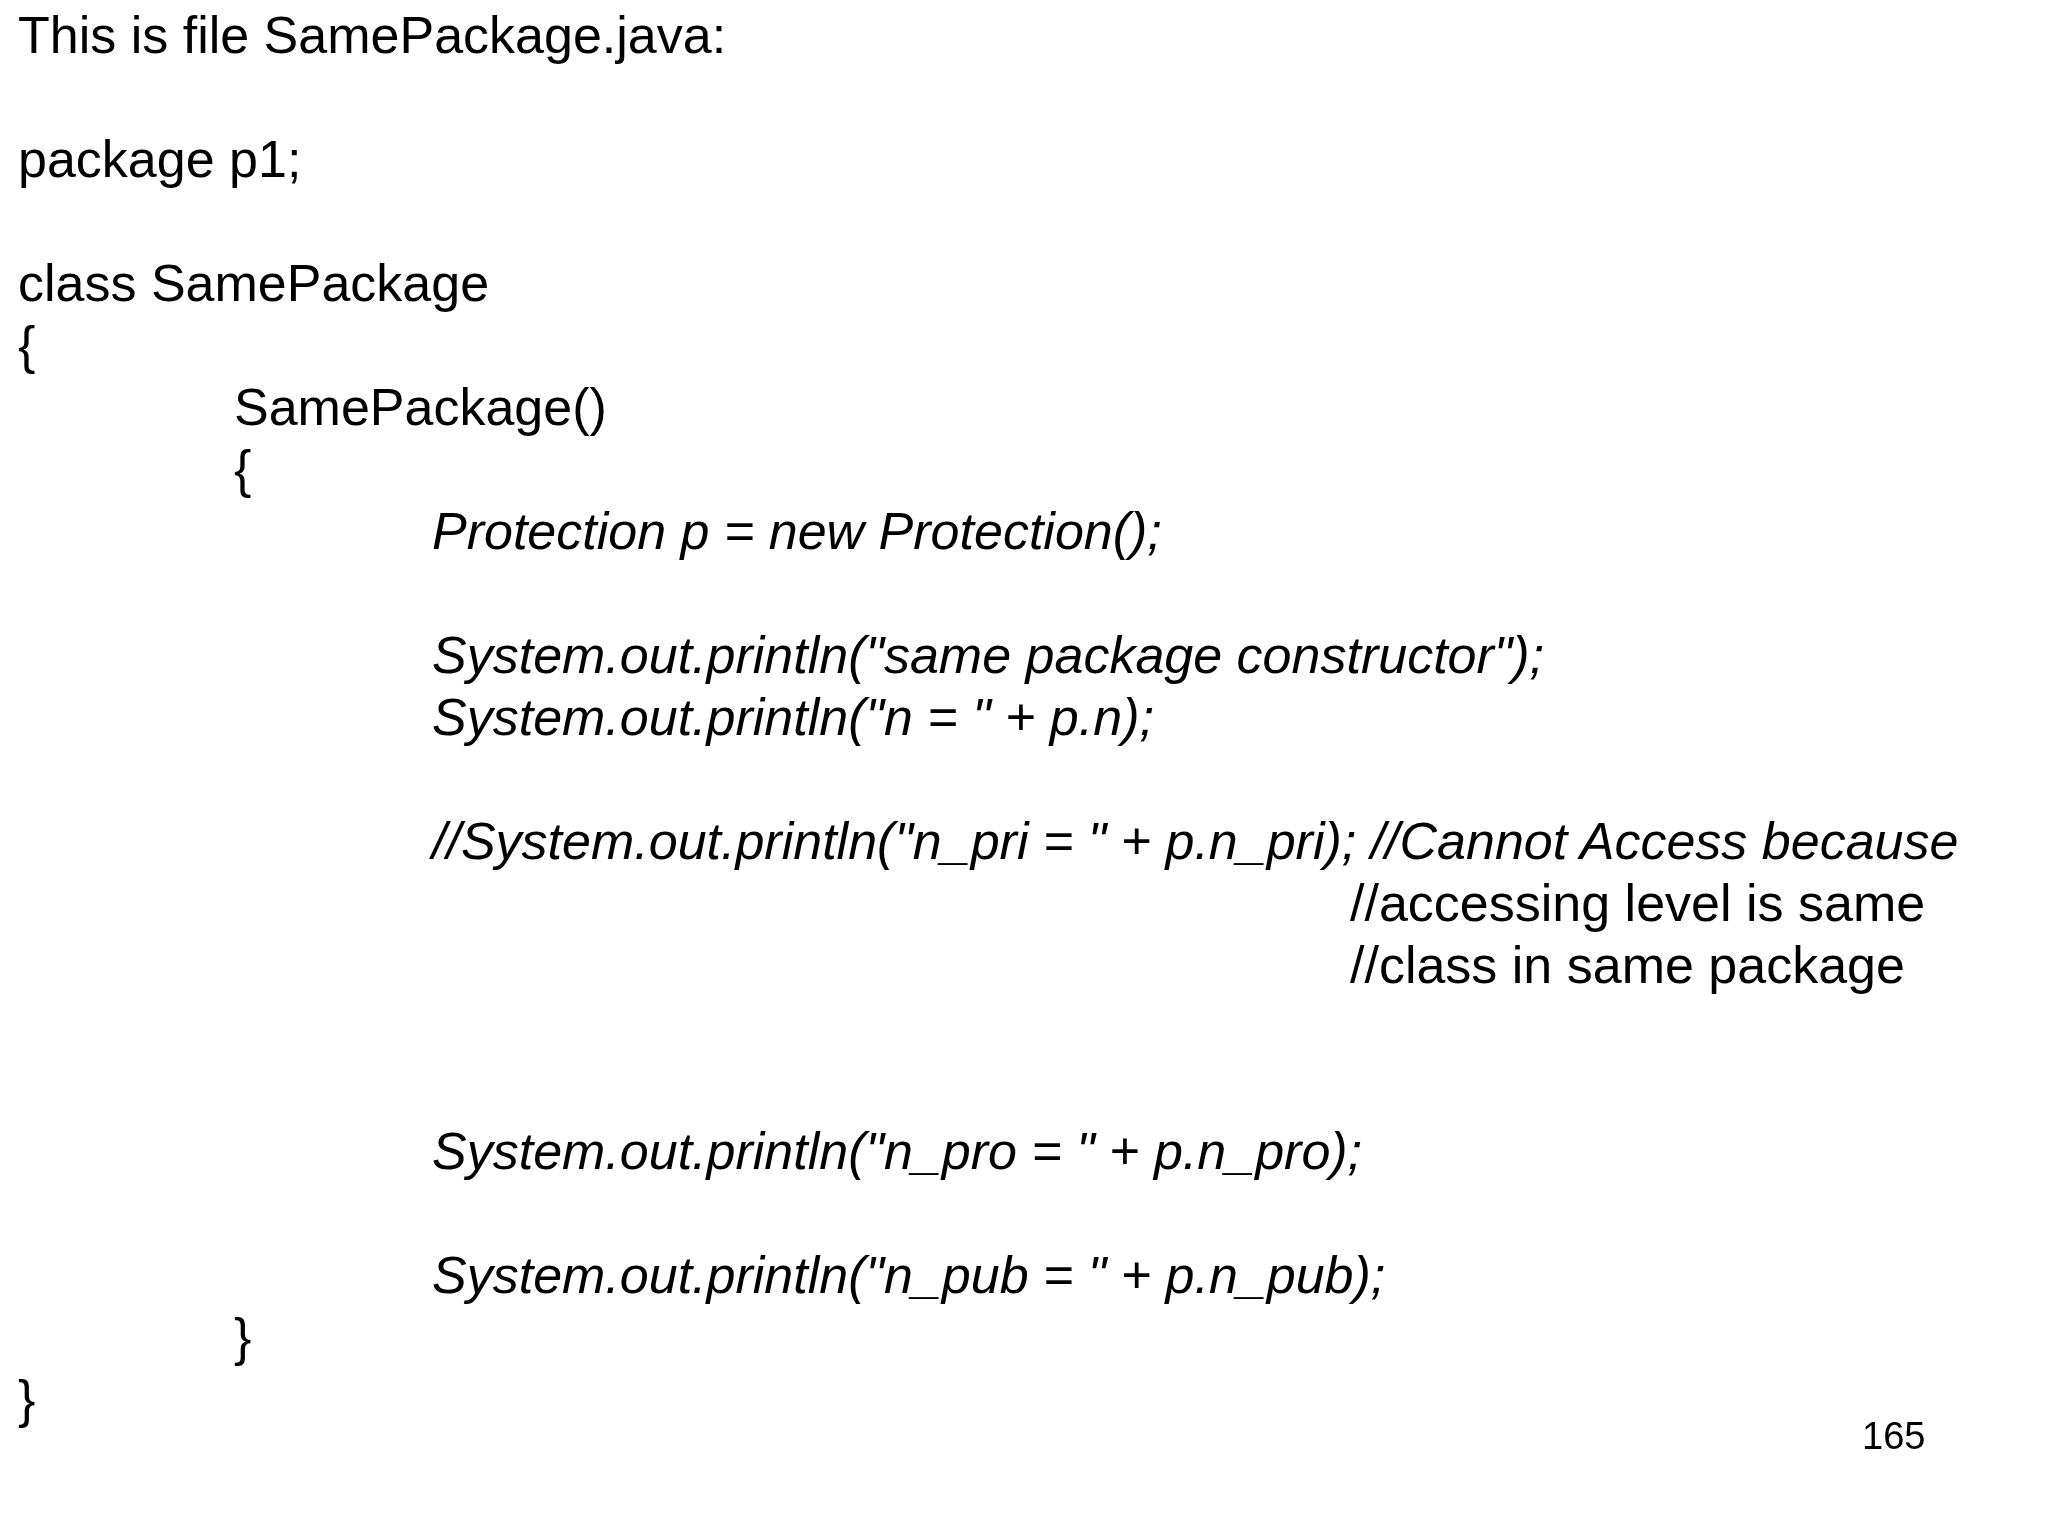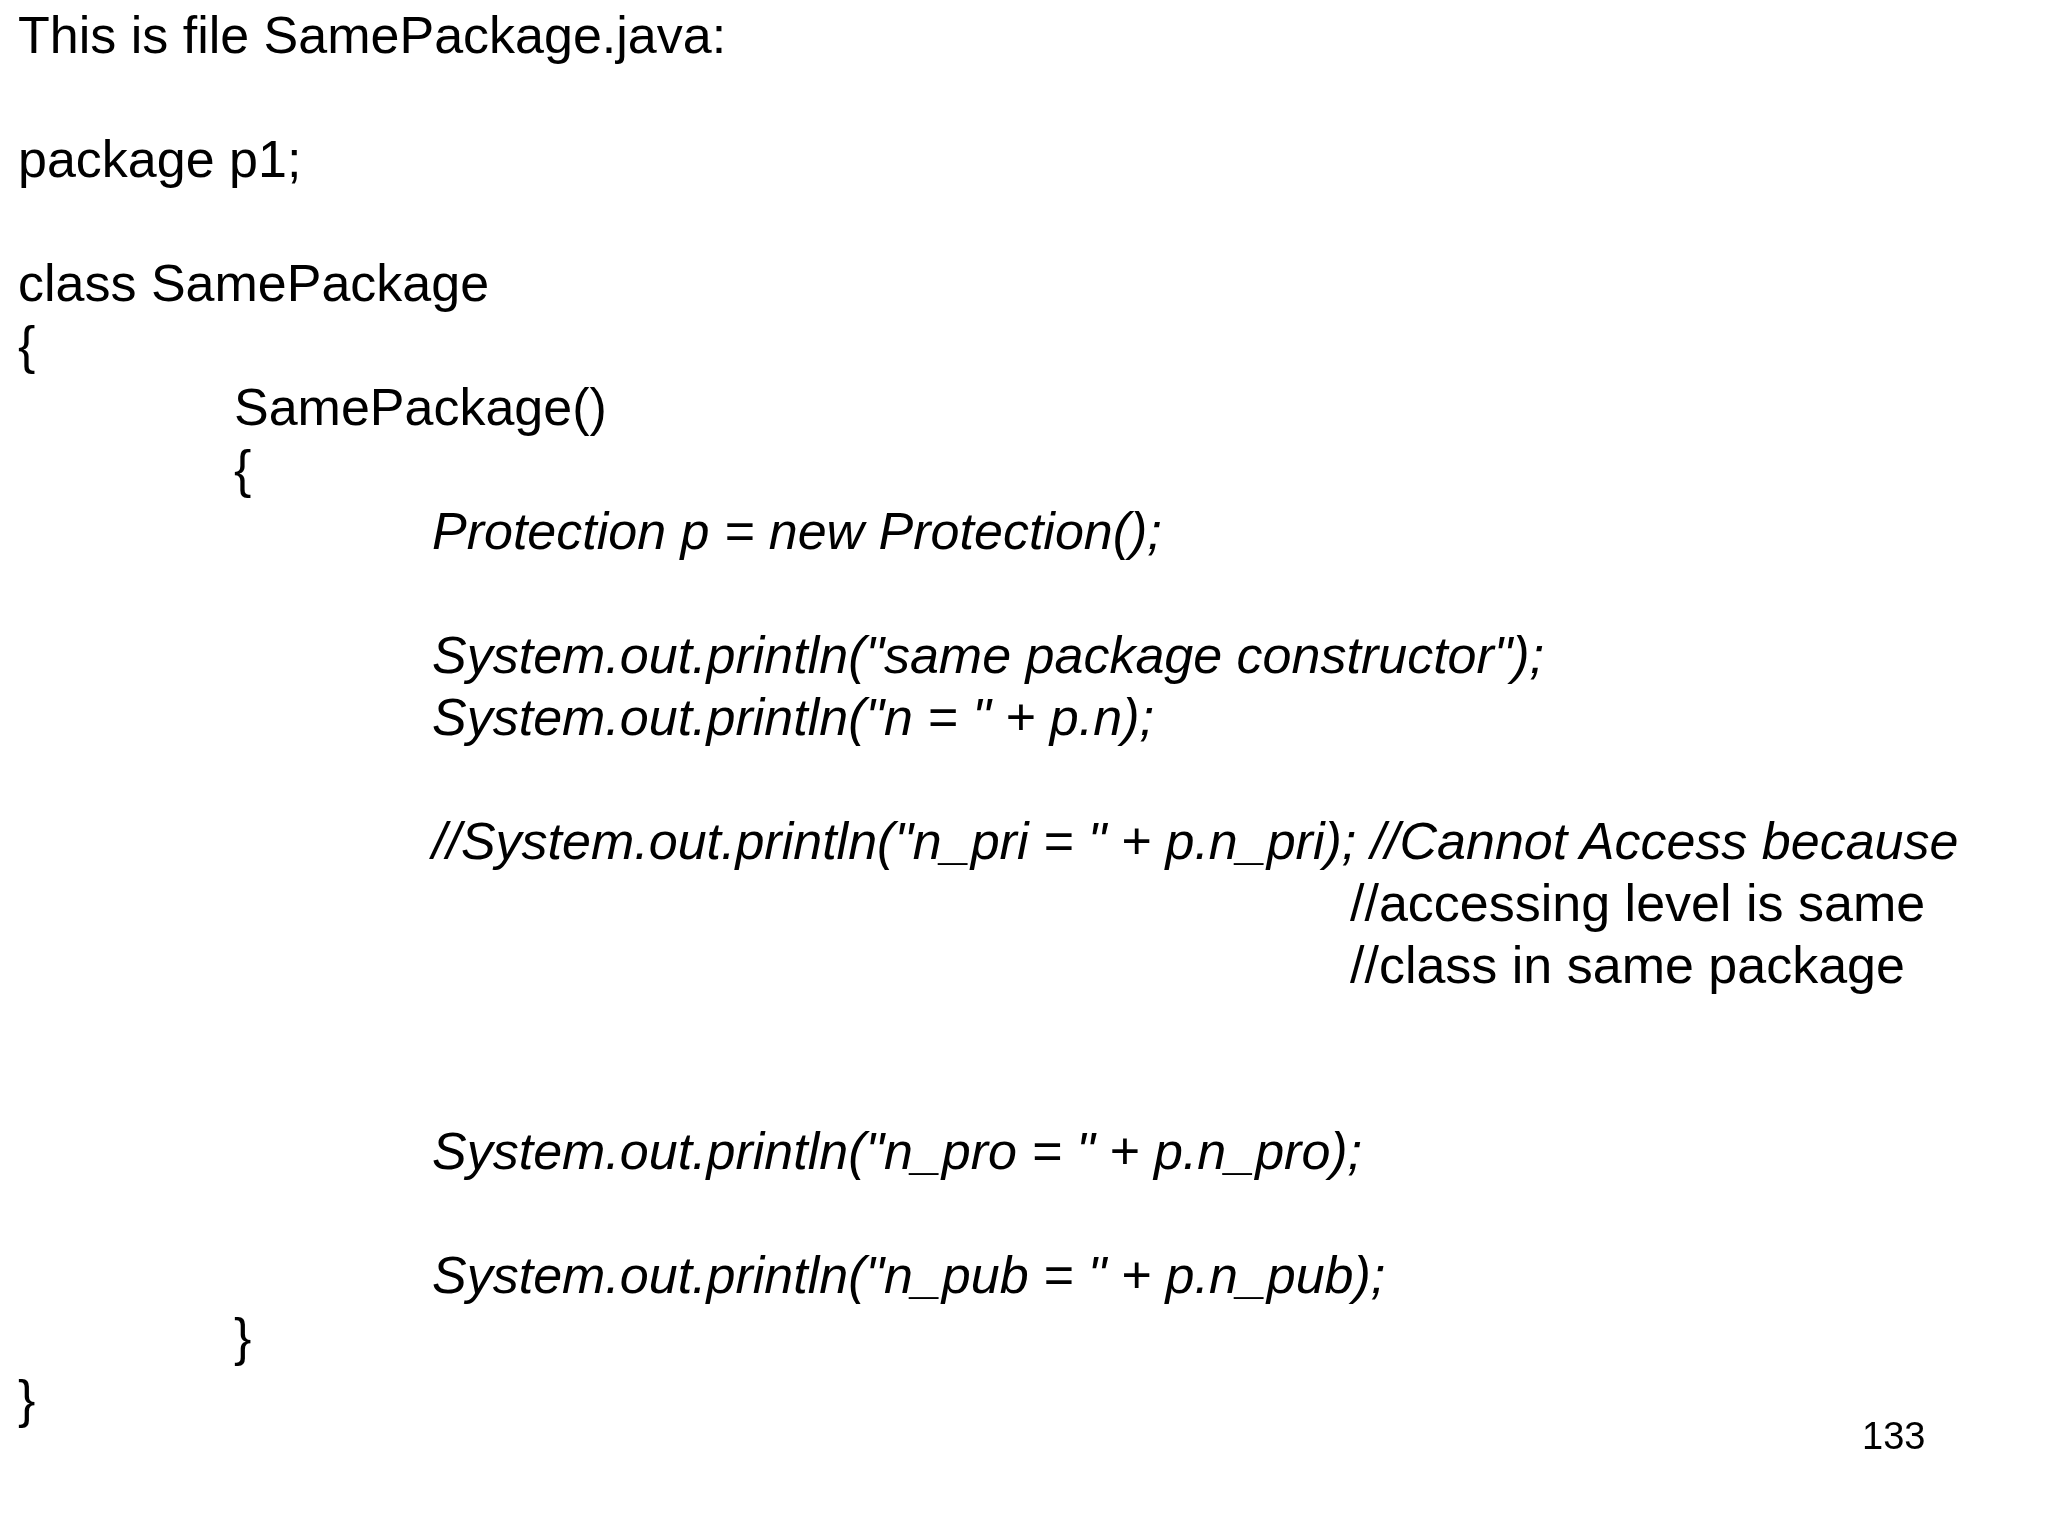--- a/index.html
+++ b/index.html
@@ -39,14 +39,14 @@
     font-size: 38px;
     line-height: 44px;
     color: #000000;
   }
 </style>
 </head>
 <body>
 
 <div class="slide">
   <div class="code-listing"><div class="code-line indent-0">This is file SamePackage.java:</div><div class="code-line indent-0"></div><div class="code-line indent-0">package p1;</div><div class="code-line indent-0"></div><div class="code-line indent-0">class SamePackage</div><div class="code-line indent-0">{</div><div class="code-line indent-1">SamePackage()</div><div class="code-line indent-1">{</div><div class="code-line indent-2">Protection p = new Protection();</div><div class="code-line indent-0"></div><div class="code-line indent-2">System.out.println("same package constructor");</div><div class="code-line indent-2">System.out.println("n = " + p.n);</div><div class="code-line indent-0"></div><div class="code-line indent-2">//System.out.println("n_pri = " + p.n_pri); //Cannot Access because</div><div class="code-line indent-3">//accessing level is same</div><div class="code-line indent-3">//class in same package</div><div class="code-line indent-0"></div><div class="code-line indent-0"></div><div class="code-line indent-2">System.out.println("n_pro = " + p.n_pro);</div><div class="code-line indent-0"></div><div class="code-line indent-2">System.out.println("n_pub = " + p.n_pub);</div><div class="code-line indent-1">}</div><div class="code-line indent-0">}</div></div>
-  <div class="page-number">133</div>
+  <div class="page-number">165</div>
 </div>
 
 </body></html>

